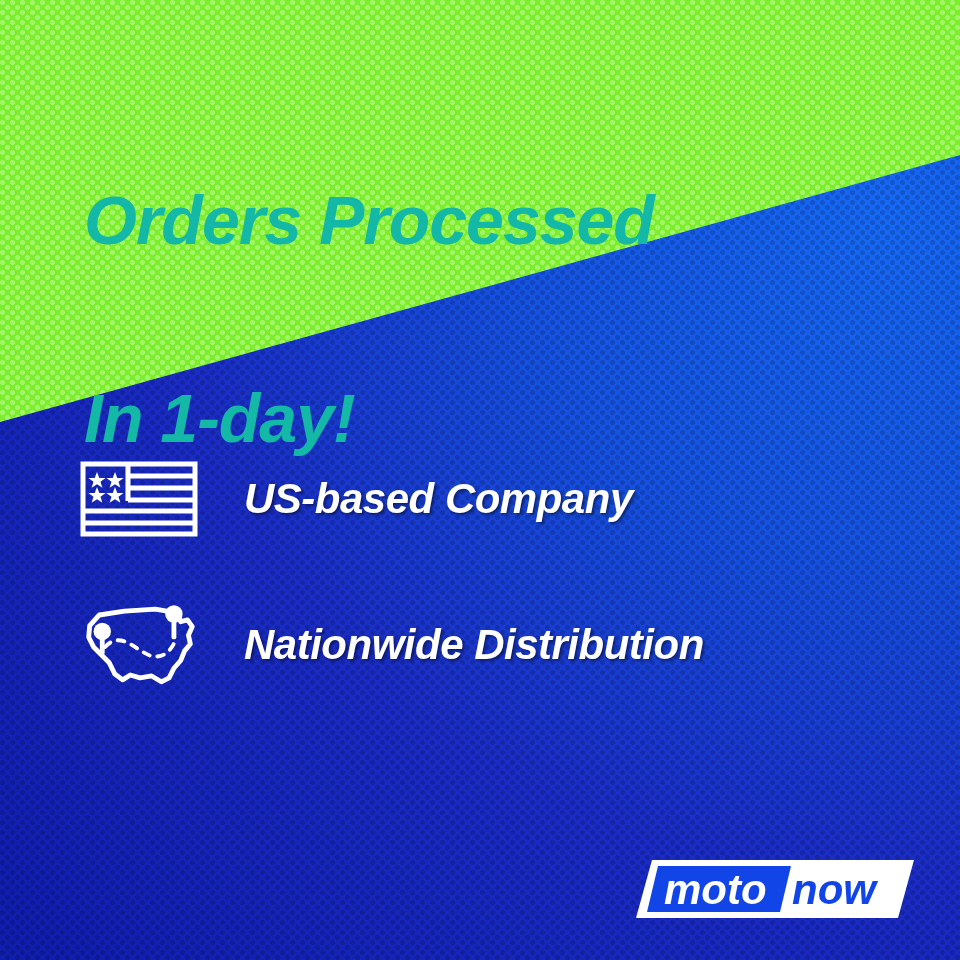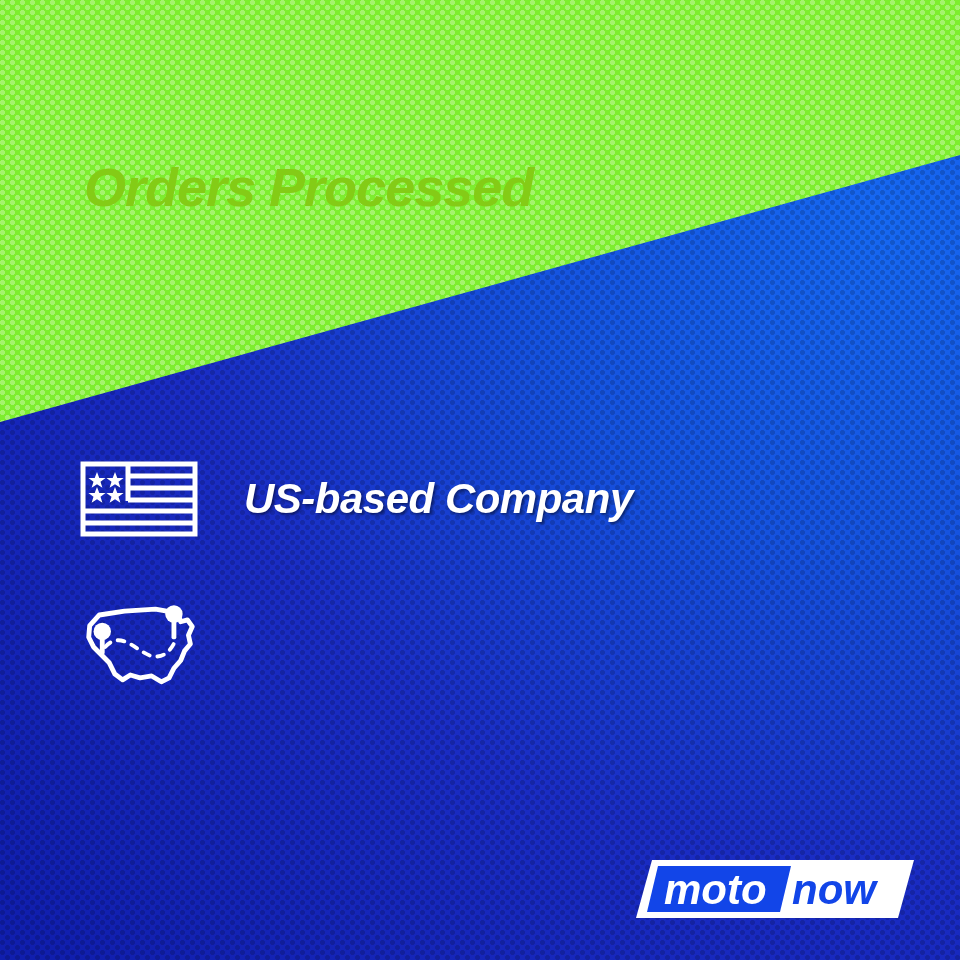--- a/index.html
+++ b/index.html
@@ -52,22 +52,22 @@
     -webkit-clip-path: polygon(0 0, 100% 0, 100% 155px, 0 422px);
     clip-path: polygon(0 0, 100% 0, 100% 155px, 0 422px);
   }
 
   
   .headline {
     position: absolute;
     left: 84px;
     top: 56px;
     width: 830px;
-    color: #84cc16;
-    font-size: 54px;
+    color: #14b8a6;
+    font-size: 68px;
     font-weight: 700;
     font-style: italic;
     line-height: 0.97;
     letter-spacing: -1px;
     white-space: pre;
   }
   .headline .hl-line { display: block; }
 
   
   .features {
@@ -120,20 +120,21 @@
 
 <div id="canvas">
 
   <div class="bg-blue"></div>
   <div class="bg-blue-dots"></div>
   <div class="bg-green"></div>
   <div class="bg-green-dots"></div>
 
   <div class="headline">
     <span class="hl-line">Orders Processed</span>
+    <span class="hl-line">In 1-day!</span>
   </div>
 
   <div class="features">
 
     <div class="feature-row">
       <div class="feature-icon">
         <svg width="118" height="76" viewBox="0 0 118 76">
           <g fill="none" stroke="#ffffff" stroke-width="5">
             <rect x="3" y="3" width="112" height="70"></rect>
 
@@ -172,20 +173,21 @@
             <circle cx="23" cy="32" r="9"></circle>
             <rect x="20.5" y="32" width="5" height="24" rx="2"></rect>
           </g>
 
           <g fill="#ffffff">
             <circle cx="97" cy="14" r="9"></circle>
             <rect x="94.5" y="14" width="5" height="26" rx="2"></rect>
           </g>
         </svg>
       </div>
+      <div class="feature-label">Nationwide Distribution</div>
     </div>
 
   </div>
 
   <div class="logo">
     <svg width="278" height="66" viewBox="0 0 278 66">
 
       <polygon points="16,4 278,4 262,62 0,62" fill="#ffffff"></polygon>
 
       <polygon points="22,10 155,10 144,56 11,56" fill="#1245E8"></polygon>

